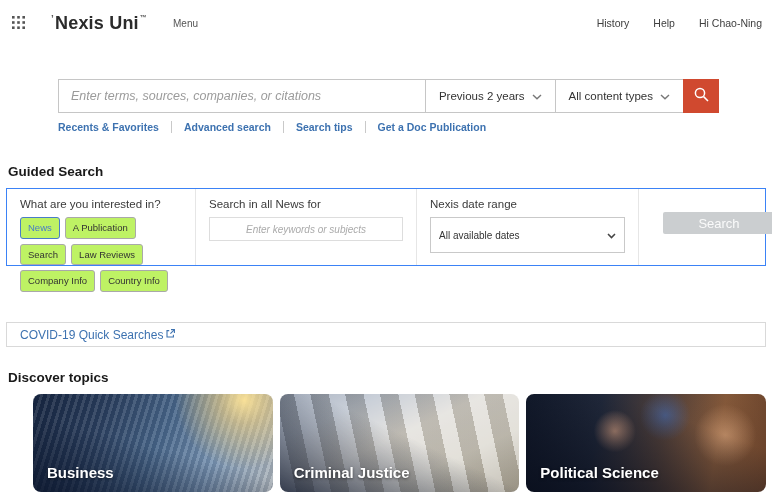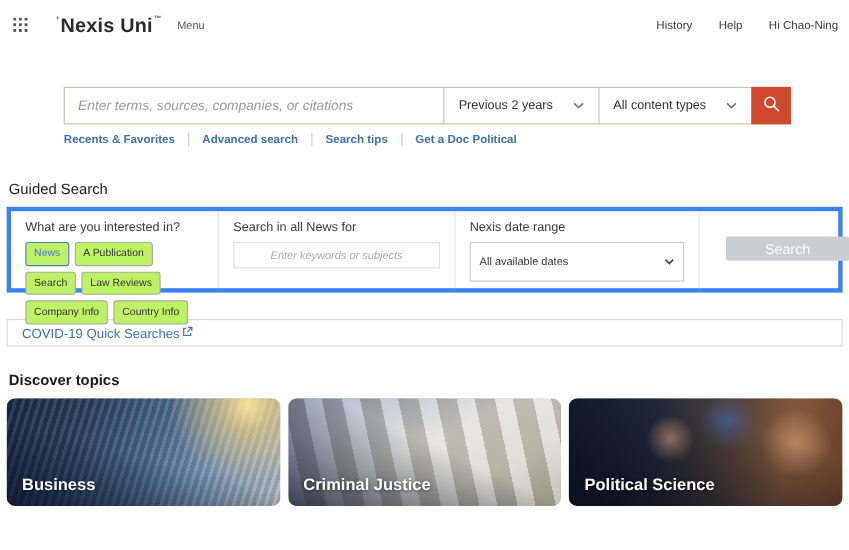--- a/index.html
+++ b/index.html
@@ -10,69 +10,70 @@
     font-family:"Liberation Sans", sans-serif;
     position:relative;
   }
 
   
   .header { height:46px; display:flex; align-items:center; padding:0 10px 0 12px; background:#fff; }
   .apps-grid { width:14px; height:14px; display:inline-flex; cursor:pointer; }
   .logo { margin-left:25px; font-size:18px; font-weight:700; color:#2b2b2b; letter-spacing:.2px; display:flex; align-items:flex-start; cursor:pointer; }
   .logo .prefix { font-size:10px; color:#555; margin-right:1px; margin-top:1px; }
   .logo .tm { font-size:7px; color:#555; margin-top:1px; margin-left:1px; }
-  .menu-link { margin-left:14px; font-size:10px; color:#555; cursor:pointer; }
+  .menu-link { margin-left:26px; font-size:10px; color:#555; cursor:pointer; }
   .top-nav { margin-left:auto; display:flex; gap:24px; font-size:10.5px; color:#404040; }
   .top-nav > div { cursor:pointer; }
 
   
   .search-section { margin:33px 53px 0 58px; }
   .search-bar { display:flex; height:34px; border:1px solid #c6c6c6; background:#bef264; }
   .search-input { flex:1; border:none; outline:none; padding:0 12px; font-size:12.5px; color:#333; font-family:"Liberation Sans", sans-serif; min-width:0; }
   .search-input::placeholder { color:#9b9b9b; font-style:italic; }
-  .bar-filter { display:flex; align-items:center; gap:18px; padding:0 13px; border-left:1px solid #c6c6c6; font-size:11.5px; color:#333; cursor:pointer; white-space:nowrap; background:#fff; }
+  .bar-filter { display:flex; align-items:center; gap:7px; padding:0 13px; border-left:1px solid #c6c6c6; font-size:11.5px; color:#333; cursor:pointer; white-space:nowrap; background:#fff; }
   .search-btn { width:36px; height:34px; margin:-1px -1px -1px 0; border:none; background:#d0492f; display:flex; align-items:center; justify-content:center; cursor:pointer; }
   .search-links { display:flex; align-items:center; margin-top:8px; font-size:10.5px; font-weight:700; color:#3d72b0; }
   .search-links .lnk { cursor:pointer; }
   .vsep { width:1px; height:12px; background:#c9c9c9; margin:0 12px; }
 
   
-  .guided-title { margin:31px 0 0 8px; font-size:13.5px; font-weight:400; color:#1a1a1a; }
-  .guided-panel { display:flex; margin:9px 6px 0; border:4px solid #3b82f6; height:78px; background:#fff; }
+  .guided-title { margin:31px 0 0 8px; font-size:13.5px; font-weight:700; color:#1a1a1a; }
+  .guided-panel { display:flex; margin:9px 6px 0; border:1px solid #3b82f6; height:78px; background:#fff; }
   .gcol { padding:9px 13px; }
   .gcol + .gcol { border-left:1px solid #e6e6e6; }
   .gcol-label { font-size:11.5px; color:#3a3a3a; margin-bottom:7px; }
   .gcol-interest { width:188px; padding-right:6px; }
   .chips { display:flex; flex-wrap:wrap; }
   .chip { font-size:9.5px; line-height:1; padding:5px 7px; border:1px solid #a9a9a9; border-radius:3px; background:#bef264; color:#333; margin:0 5px 5px 0; cursor:pointer; font-family:"Liberation Sans", sans-serif; }
   .chip.selected { border-color:#4a7cc7; color:#4a7cc7; }
   .gcol-keywords { flex:1; }
   .kw-input { width:100%; height:24px; border:1px solid #ddd; text-align:center; font-size:10px; color:#333; outline:none; font-family:"Liberation Sans", sans-serif; }
   .kw-input::placeholder { color:#aaa; font-style:italic; }
   .gcol-date { width:222px; }
   .fake-select { height:36px; border:1px solid #c9c9c9; display:flex; align-items:center; justify-content:space-between; padding:0 8px; font-size:10px; color:#333; cursor:pointer; background:#fff; }
   .gcol-action { width:127px; padding-top:23px; padding-left:8px; border-left:1px solid #e6e6e6; }
   .guided-search-btn { width:112px; height:22px; border:none; border-radius:2px; background:#cbced0; color:rgba(255,255,255,.9); font-size:13px; font-family:"Liberation Sans", sans-serif; cursor:default;margin-left:16px; }
 
   
-  .covid-bar { margin:24px 6px 0; height:25px; border:1px solid #d9d9d9; display:flex; align-items:center; padding:0 13px; background:#fff; }
+  .covid-bar { margin:56px 6px 0; height:25px; border:1px solid #d9d9d9; display:flex; align-items:center; padding:0 13px; background:#fff; }
   .covid-link { font-size:12px; color:#3d72b0; cursor:pointer; display:flex; align-items:center; gap:2px; }
 
   
   .discover-title { margin:23px 0 0 8px; font-size:13.5px; font-weight:700; color:#1a1a1a; }
   .cards { display:flex; gap:7px; margin:9px 6px 0; }
   .card { flex:1; height:98px; border-radius:8px; position:relative; overflow:hidden; cursor:pointer; }
   .card-label { position:absolute; left:14px; bottom:11px; color:#fff; font-weight:700; font-size:15px; text-shadow:0 1px 3px rgba(0,0,0,.55); }
 
   .card-business {
     background:
       linear-gradient(15deg, rgba(10,20,42,.78) 0%, rgba(10,20,42,0) 48%),
       radial-gradient(circle at 88% 6%, rgba(255,228,150,.95) 0%, rgba(255,214,120,.55) 10%, rgba(255,214,120,0) 30%),
       repeating-linear-gradient(107deg, rgba(255,255,255,.10) 0 3px, rgba(10,25,50,.12) 3px 7px),
       linear-gradient(115deg, #16243e 0%, #2b3f5e 28%, #4a688b 52%, #7b96b4 74%, #b3b9bd 100%);
+    margin-left: 27px;
   }
   .card-justice {
     background:
       linear-gradient(25deg, rgba(12,22,44,.82) 0%, rgba(12,22,44,.25) 38%, rgba(12,22,44,0) 55%),
       repeating-linear-gradient(78deg, rgba(255,255,255,.38) 0 16px, rgba(130,124,112,.30) 16px 34px),
       linear-gradient(155deg, #76849b 0%, #a7b1c0 22%, #d9d6d0 46%, #d2cec3 70%, #a29b8b 100%);
   }
   .card-polisci {
     background:
       linear-gradient(20deg, rgba(9,14,28,.88) 0%, rgba(9,14,28,.35) 45%, rgba(9,14,28,.05) 70%),
@@ -142,21 +143,21 @@
       </span>
     </button>
   </div>
   <div class="search-links">
     <span class="lnk">Recents &amp; Favorites</span>
     <span class="vsep"></span>
     <span class="lnk">Advanced search</span>
     <span class="vsep"></span>
     <span class="lnk">Search tips</span>
     <span class="vsep"></span>
-    <span class="lnk">Get a Doc Political</span>
+    <span class="lnk">Get a Doc Publication</span>
   </div>
 </div>
 
 <div class="guided-title">Guided Search</div>
 
 <div class="guided-panel">
   <div class="gcol gcol-interest">
     <div class="gcol-label">What are you interested in?</div>
     <div class="chips">
       <button class="chip selected">News</button>

